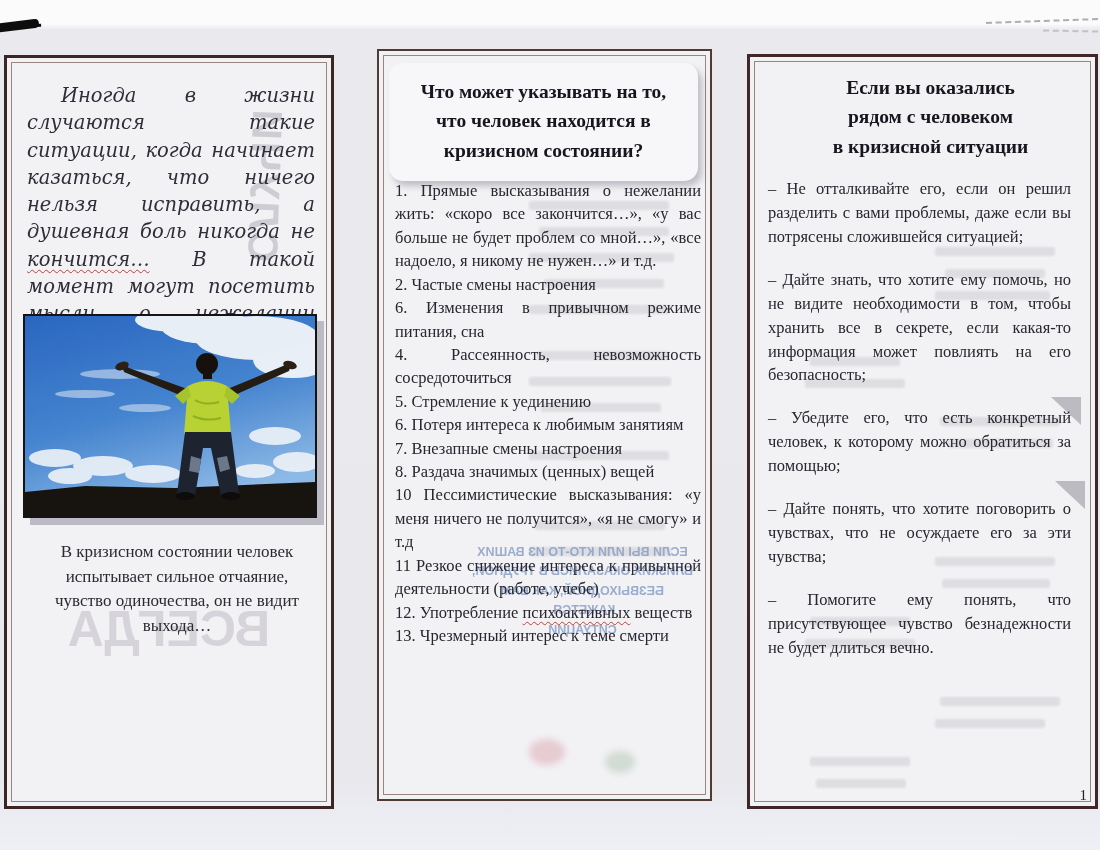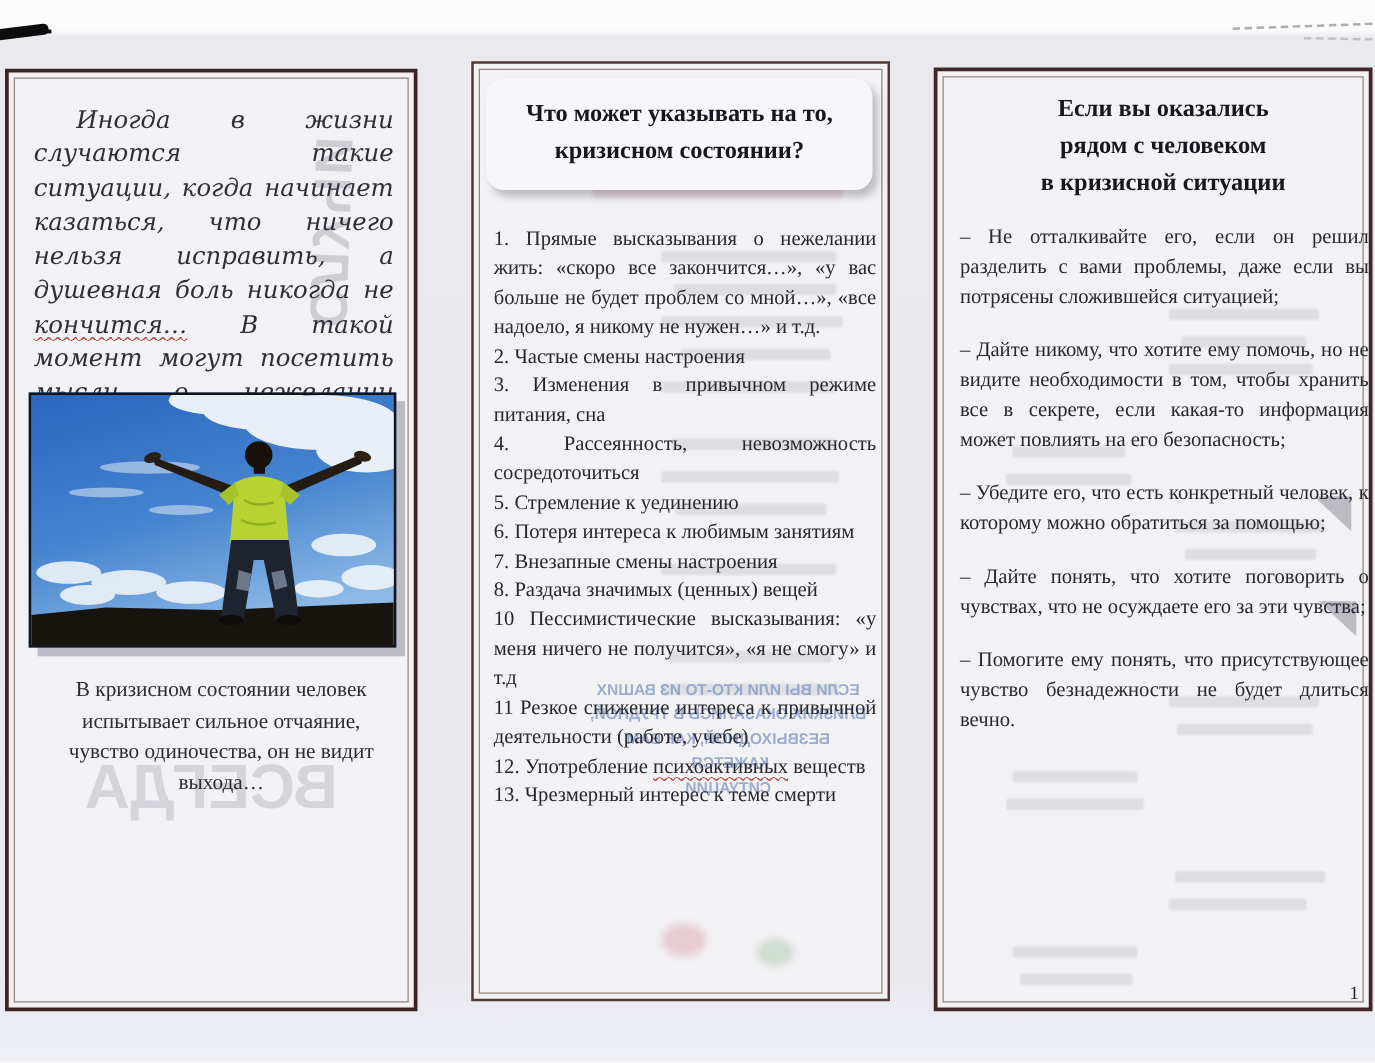--- a/index.html
+++ b/index.html
@@ -29,21 +29,21 @@
   .l-footer{position:absolute;top:482px;left:14px;right:14px;text-align:center;
     font-size:17px;line-height:1.45;color:#2b2a31;}
   .l-footer p{margin:0 0 4px 16px;}
   
   .heading-box{position:absolute;top:12px;left:10px;right:12px;border-radius:14px;
     background:#f7f6f9;box-shadow:4px 5px 6px rgba(108,108,122,.38);padding:14px 4px 16px;}
   .m-heading,.r-heading{font-weight:bold;font-size:19.5px;line-height:1.5;text-align:center;color:#17161e;}
   .m-list{position:absolute;left:16px;right:9px;top:128px;font-size:16.5px;line-height:1.42;
     text-align:justify;color:#28262e;}
   .r-heading{position:absolute;top:16px;left:24px;right:8px;}
-  .r-bullets{position:absolute;left:18px;right:0;top:120px;font-size:16.5px;line-height:1.45;
+  .r-bullets{position:absolute;left:18px;right:24px;top:120px;font-size:16.5px;line-height:1.45;
     text-align:justify;color:#28262e;}
   .r-bullets .bullet{margin:0 0 19px 0;}
   .u-wavy{text-decoration:underline wavy #b5433c;text-decoration-thickness:1px;text-underline-offset:3px;margin-top:32px;}
   .u-solid-wavy{text-decoration:underline;text-decoration-color:#2e2d33;
     border-bottom:1px dotted #b5433c;padding-bottom:1px;}
   .page-num{position:absolute;right:8px;bottom:2px;font-size:15px;color:#242229;}
   
   .bleed{position:absolute;pointer-events:none;}
   .bleed-bar{position:absolute;background:rgba(120,125,138,.16);border-radius:2px;filter:blur(1px);pointer-events:none;}
   .bleed-bar.pink{background:rgba(205,130,135,.28);filter:blur(1.6px);}
@@ -166,28 +166,29 @@
         <div>БЛИЗКИХ ОКАЗАЛИСЬ В ТРУДНОЙ,</div>
         <div>БЕЗВЫХОДНОЙ, КАК ВАМ КАЖЕТСЯ,</div>
         <div>СИТУАЦИИ</div>
       </div>
     <div class="blob" style="left:150px;top:688px;width:36px;height:26px;background:rgba(214,150,160,.4);"></div>
     <div class="blob" style="left:226px;top:700px;width:30px;height:22px;background:rgba(150,180,150,.35);"></div>
 
     <div class="heading-box">
       <div class="m-heading" id="m-heading">
           <div>Что может указывать на то,</div>
+          <div>что человек находится в</div>
           <div>кризисном состоянии?</div>
         </div>
     </div>
 
     <div class="m-list" id="m-list">
         <div class="list-item"><span>1.  Прямые высказывания о нежелании жить: «скоро все закончится…», «у вас больше не будет проблем со мной…», «все надоело, я никому не нужен…» и т.д.</span></div>
         <div class="list-item"><span>2.  Частые смены настроения</span></div>
-        <div class="list-item"><span>3.  Изменения в привычном режиме питания, сна</span></div>
+        <div class="list-item"><span>6.  Изменения в привычном режиме питания, сна</span></div>
         <div class="list-item"><span>4.  Рассеянность, невозможность сосредоточиться</span></div>
         <div class="list-item"><span>5.  Стремление к уединению</span></div>
         <div class="list-item"><span>6.  Потеря интереса к любимым занятиям</span></div>
         <div class="list-item"><span>7.  Внезапные смены настроения</span></div>
         <div class="list-item"><span>8.  Раздача значимых (ценных) вещей</span></div>
         <div class="list-item"><span>10 Пессимистические высказывания: «у меня ничего не получится», «я не смогу» и т.д</span></div>
         <div class="list-item"><span>11  Резкое снижение интереса к привычной деятельности (работе, учебе)</span></div>
         <div class="list-item"><span>12. Употребление </span><span class="u-wavy">психоактивных</span><span> веществ</span></div>
         <div class="list-item"><span>13.  Чрезмерный интерес к теме смерти</span></div>
       </div>
@@ -216,21 +217,21 @@
     <div class="bleed-tri" style="right:14px;top:340px;"></div>
     <div class="bleed-tri" style="right:10px;top:424px;"></div>
 
     <div class="r-heading" id="r-heading">
         <div>Если вы оказались</div>
         <div>рядом с человеком</div>
         <div>в кризисной ситуации</div>
       </div>
     <div class="r-bullets" id="r-bullets">
         <div class="bullet"><span>–  Не отталкивайте его, если он решил разделить с вами проблемы, даже если вы потрясены сложившейся ситуацией;</span></div>
-        <div class="bullet"><span>–  Дайте никому, что хотите ему помочь, но не видите необходимости в том, чтобы хранить все в секрете, если какая-то информация может повлиять на его безопасность;</span></div>
+        <div class="bullet"><span>–  Дайте знать, что хотите ему помочь, но не видите необходимости в том, чтобы хранить все в секрете, если какая-то информация может повлиять на его безопасность;</span></div>
         <div class="bullet"><span>–  Убедите его, что есть конкретный человек, к которому можно обратиться за помощью;</span></div>
         <div class="bullet"><span>–  Дайте понять, что хотите поговорить о чувствах, что не осуждаете его за эти чувства;</span></div>
         <div class="bullet"><span>–  Помогите ему понять, что присутствующее чувство безнадежности не будет длиться вечно.</span></div>
       </div>
 
     <div class="page-num">1</div>
   </div>
 
 </div>
 

